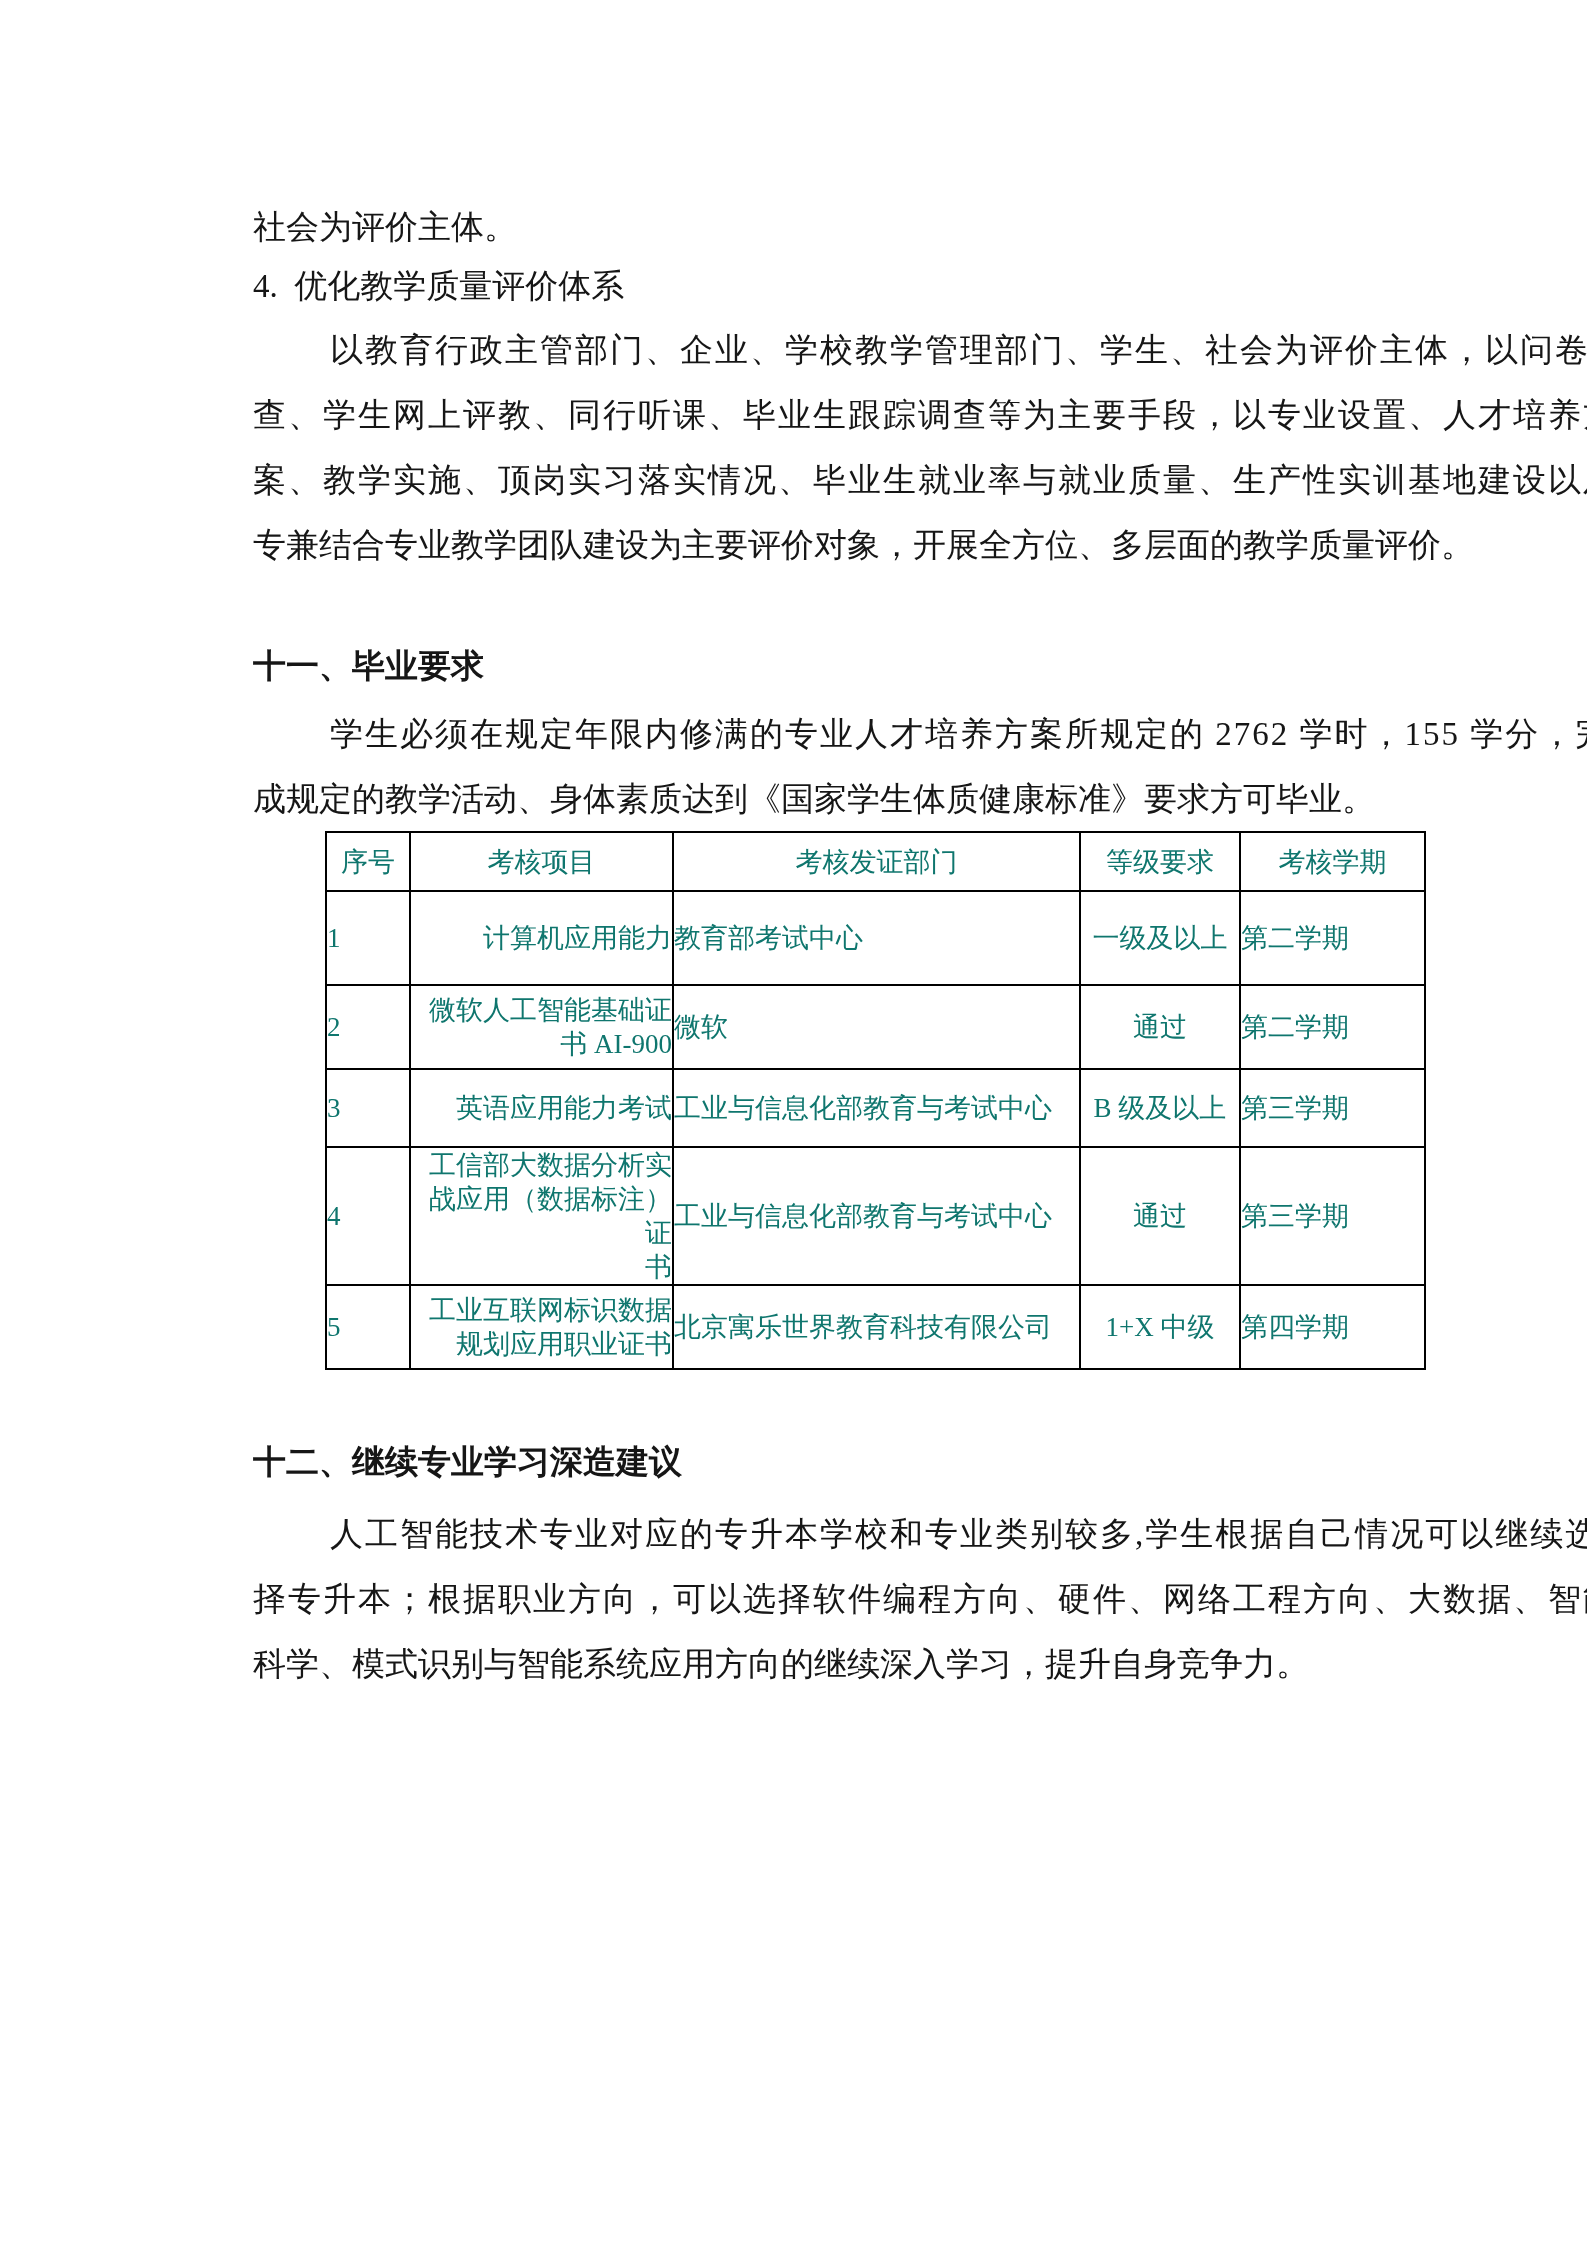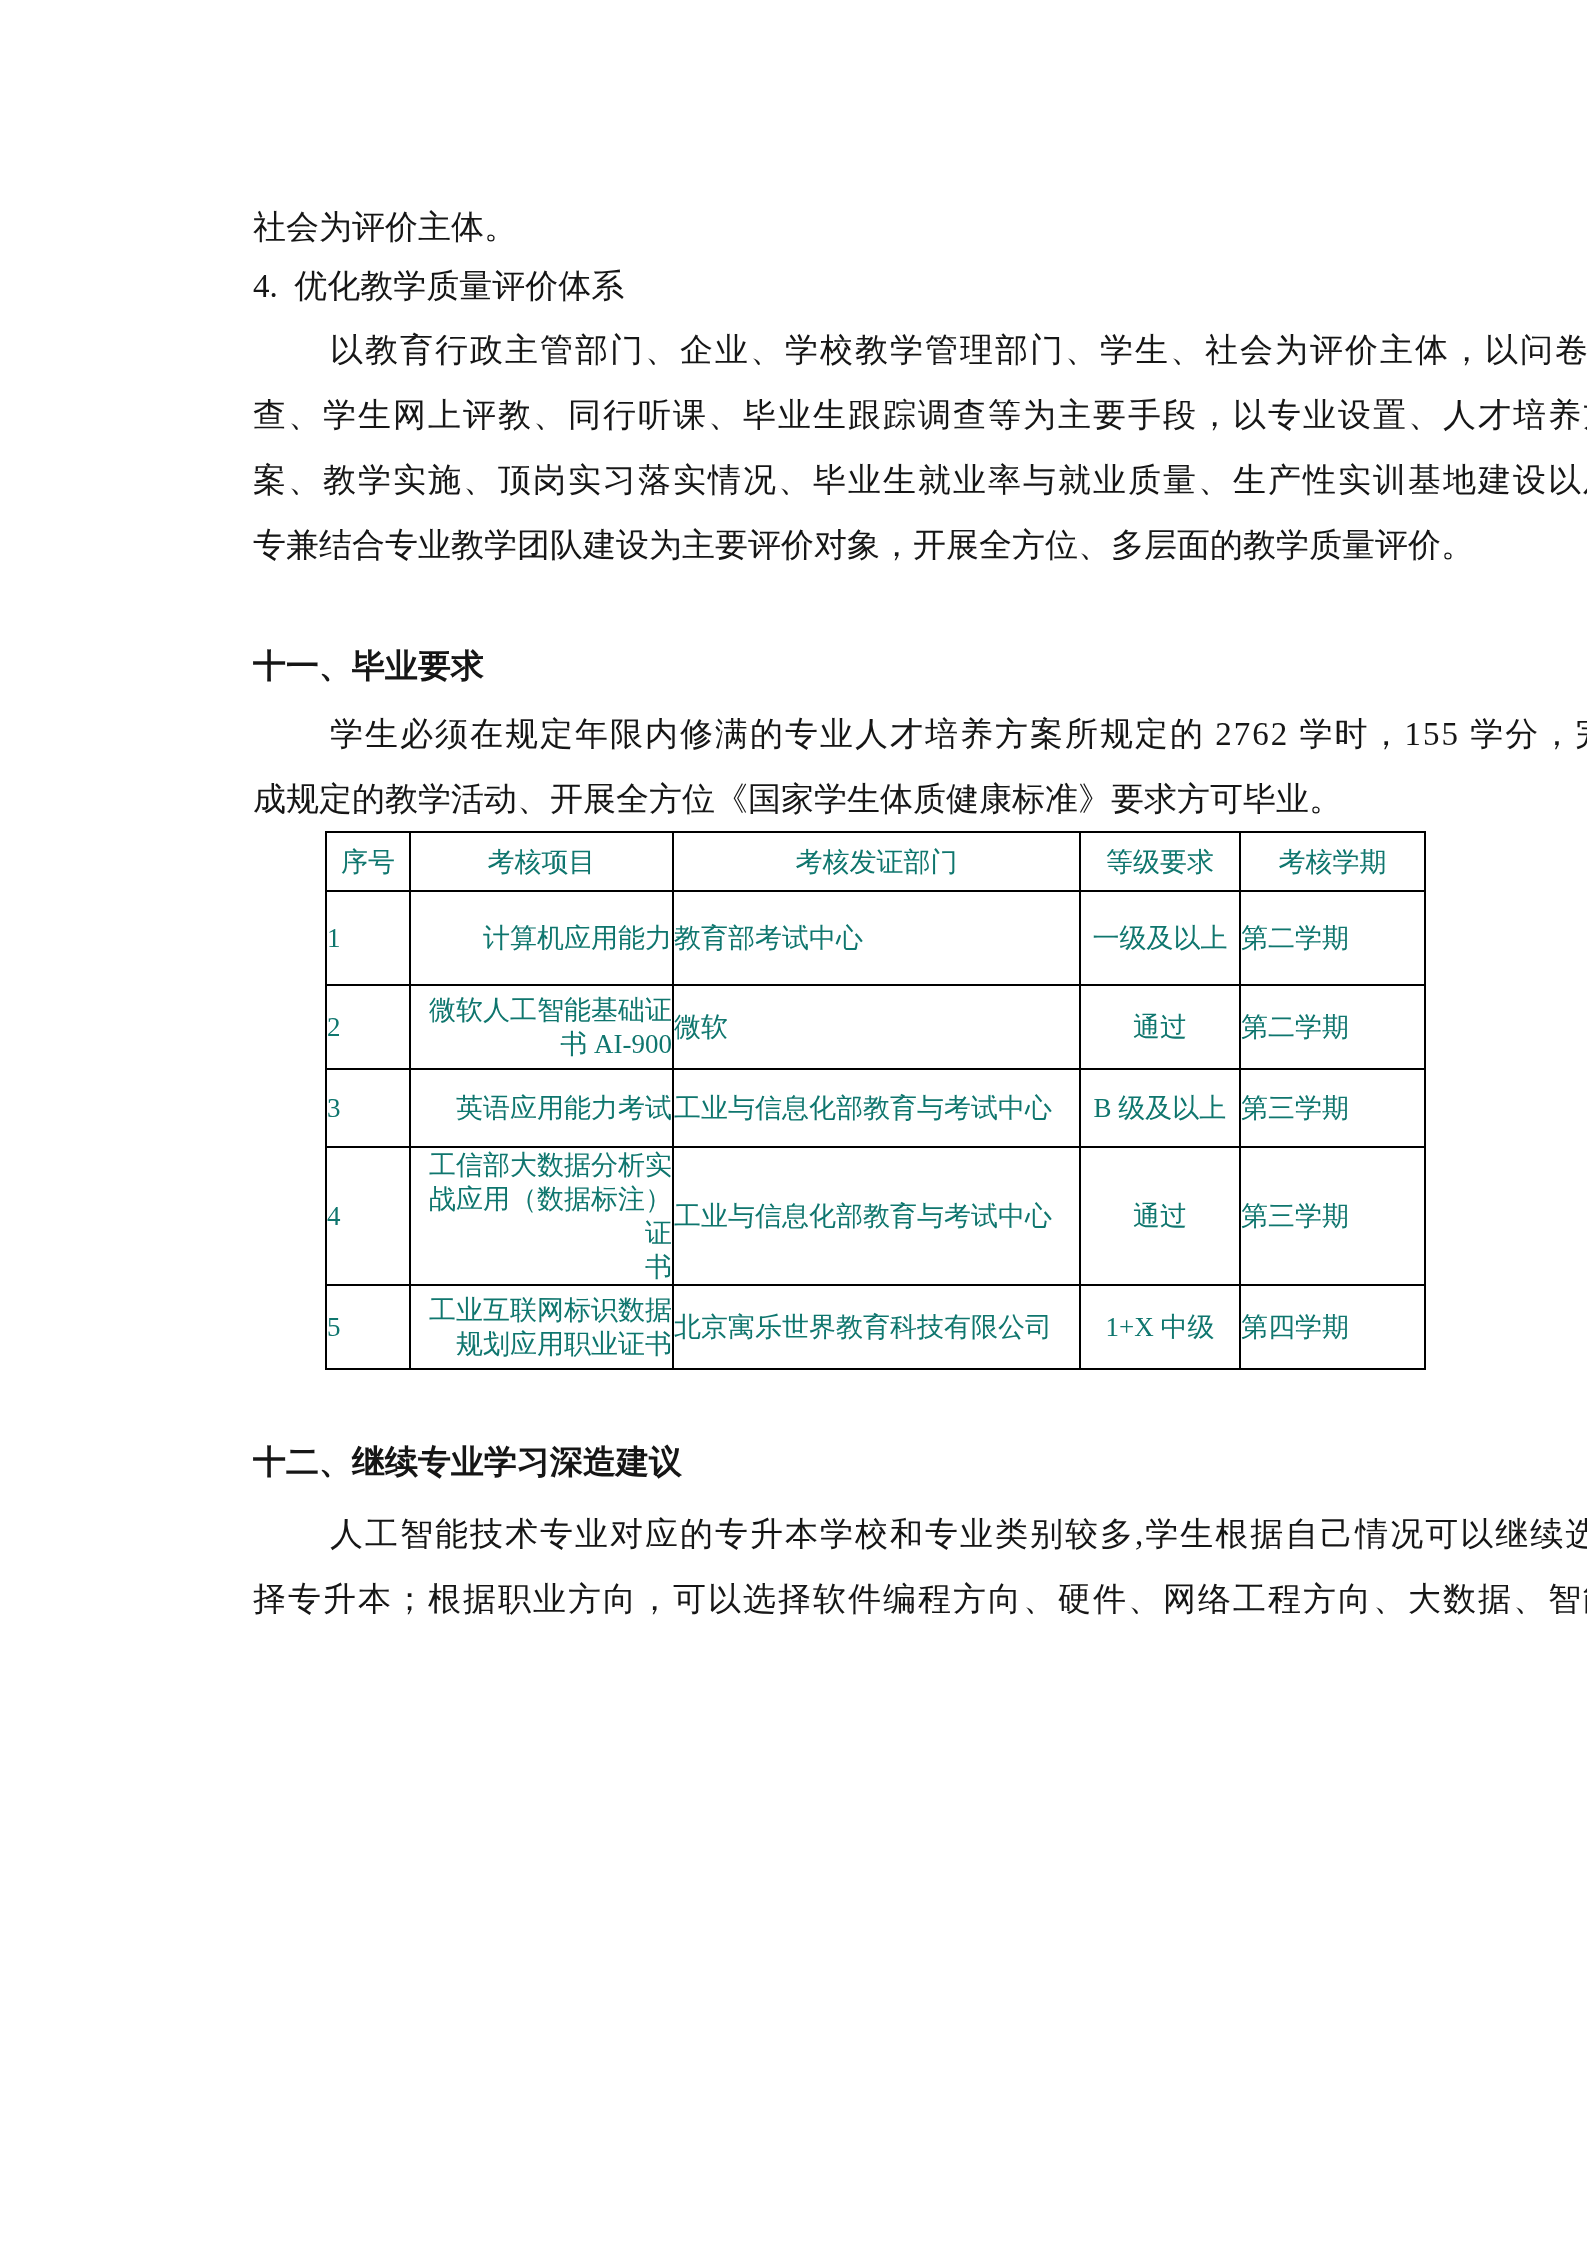--- a/index.html
+++ b/index.html
@@ -65,21 +65,21 @@
   <div class="tl" style="top:269px">4.  优化教学质量评价体系</div>
 
   <div class="tl stretch indent" style="top:333px">以教育行政主管部门、企业、学校教学管理部门、学生、社会为评价主体，以问卷调</div>
   <div class="tl stretch" style="top:398px">查、学生网上评教、同行听课、毕业生跟踪调查等为主要手段，以专业设置、人才培养方</div>
   <div class="tl stretch" style="top:463px">案、教学实施、顶岗实习落实情况、毕业生就业率与就业质量、生产性实训基地建设以及</div>
   <div class="tl" style="top:528px">专兼结合专业教学团队建设为主要评价对象，开展全方位、多层面的教学质量评价。</div>
 
   <div class="tl bold" style="top:649px">十一、毕业要求</div>
 
   <div class="tl stretch indent" style="top:717px">学生必须在规定年限内修满的专业人才培养方案所规定的 2762 学时，155 学分，完</div>
-  <div class="tl" style="top:782px">成规定的教学活动、开展全方位《国家学生体质健康标准》要求方可毕业。</div>
+  <div class="tl" style="top:782px">成规定的教学活动、身体素质达到《国家学生体质健康标准》要求方可毕业。</div>
 
   <table class="cert">
     <colgroup>
       <col style="width:84px">
         <col style="width:263px">
         <col style="width:407px">
         <col style="width:160px">
         <col style="width:185px">
     </colgroup>
     <tbody>
@@ -129,15 +129,16 @@
       <td class="col-level">1+X 中级</td>
       <td class="col-term">第四学期</td>
     </tr>
   </tbody>
     </table>
 
   <div class="tl bold" style="top:1445px">十二、继续专业学习深造建议</div>
 
   <div class="tl stretch indent" style="top:1517px">人工智能技术专业对应的专升本学校和专业类别较多,学生根据自己情况可以继续选</div>
   <div class="tl stretch" style="top:1582px">择专升本；根据职业方向，可以选择软件编程方向、硬件、网络工程方向、大数据、智能</div>
+  <div class="tl" style="top:1647px">科学、模式识别与智能系统应用方向的继续深入学习，提升自身竞争力。</div>
 
 
 </div>
 
 </body></html>

